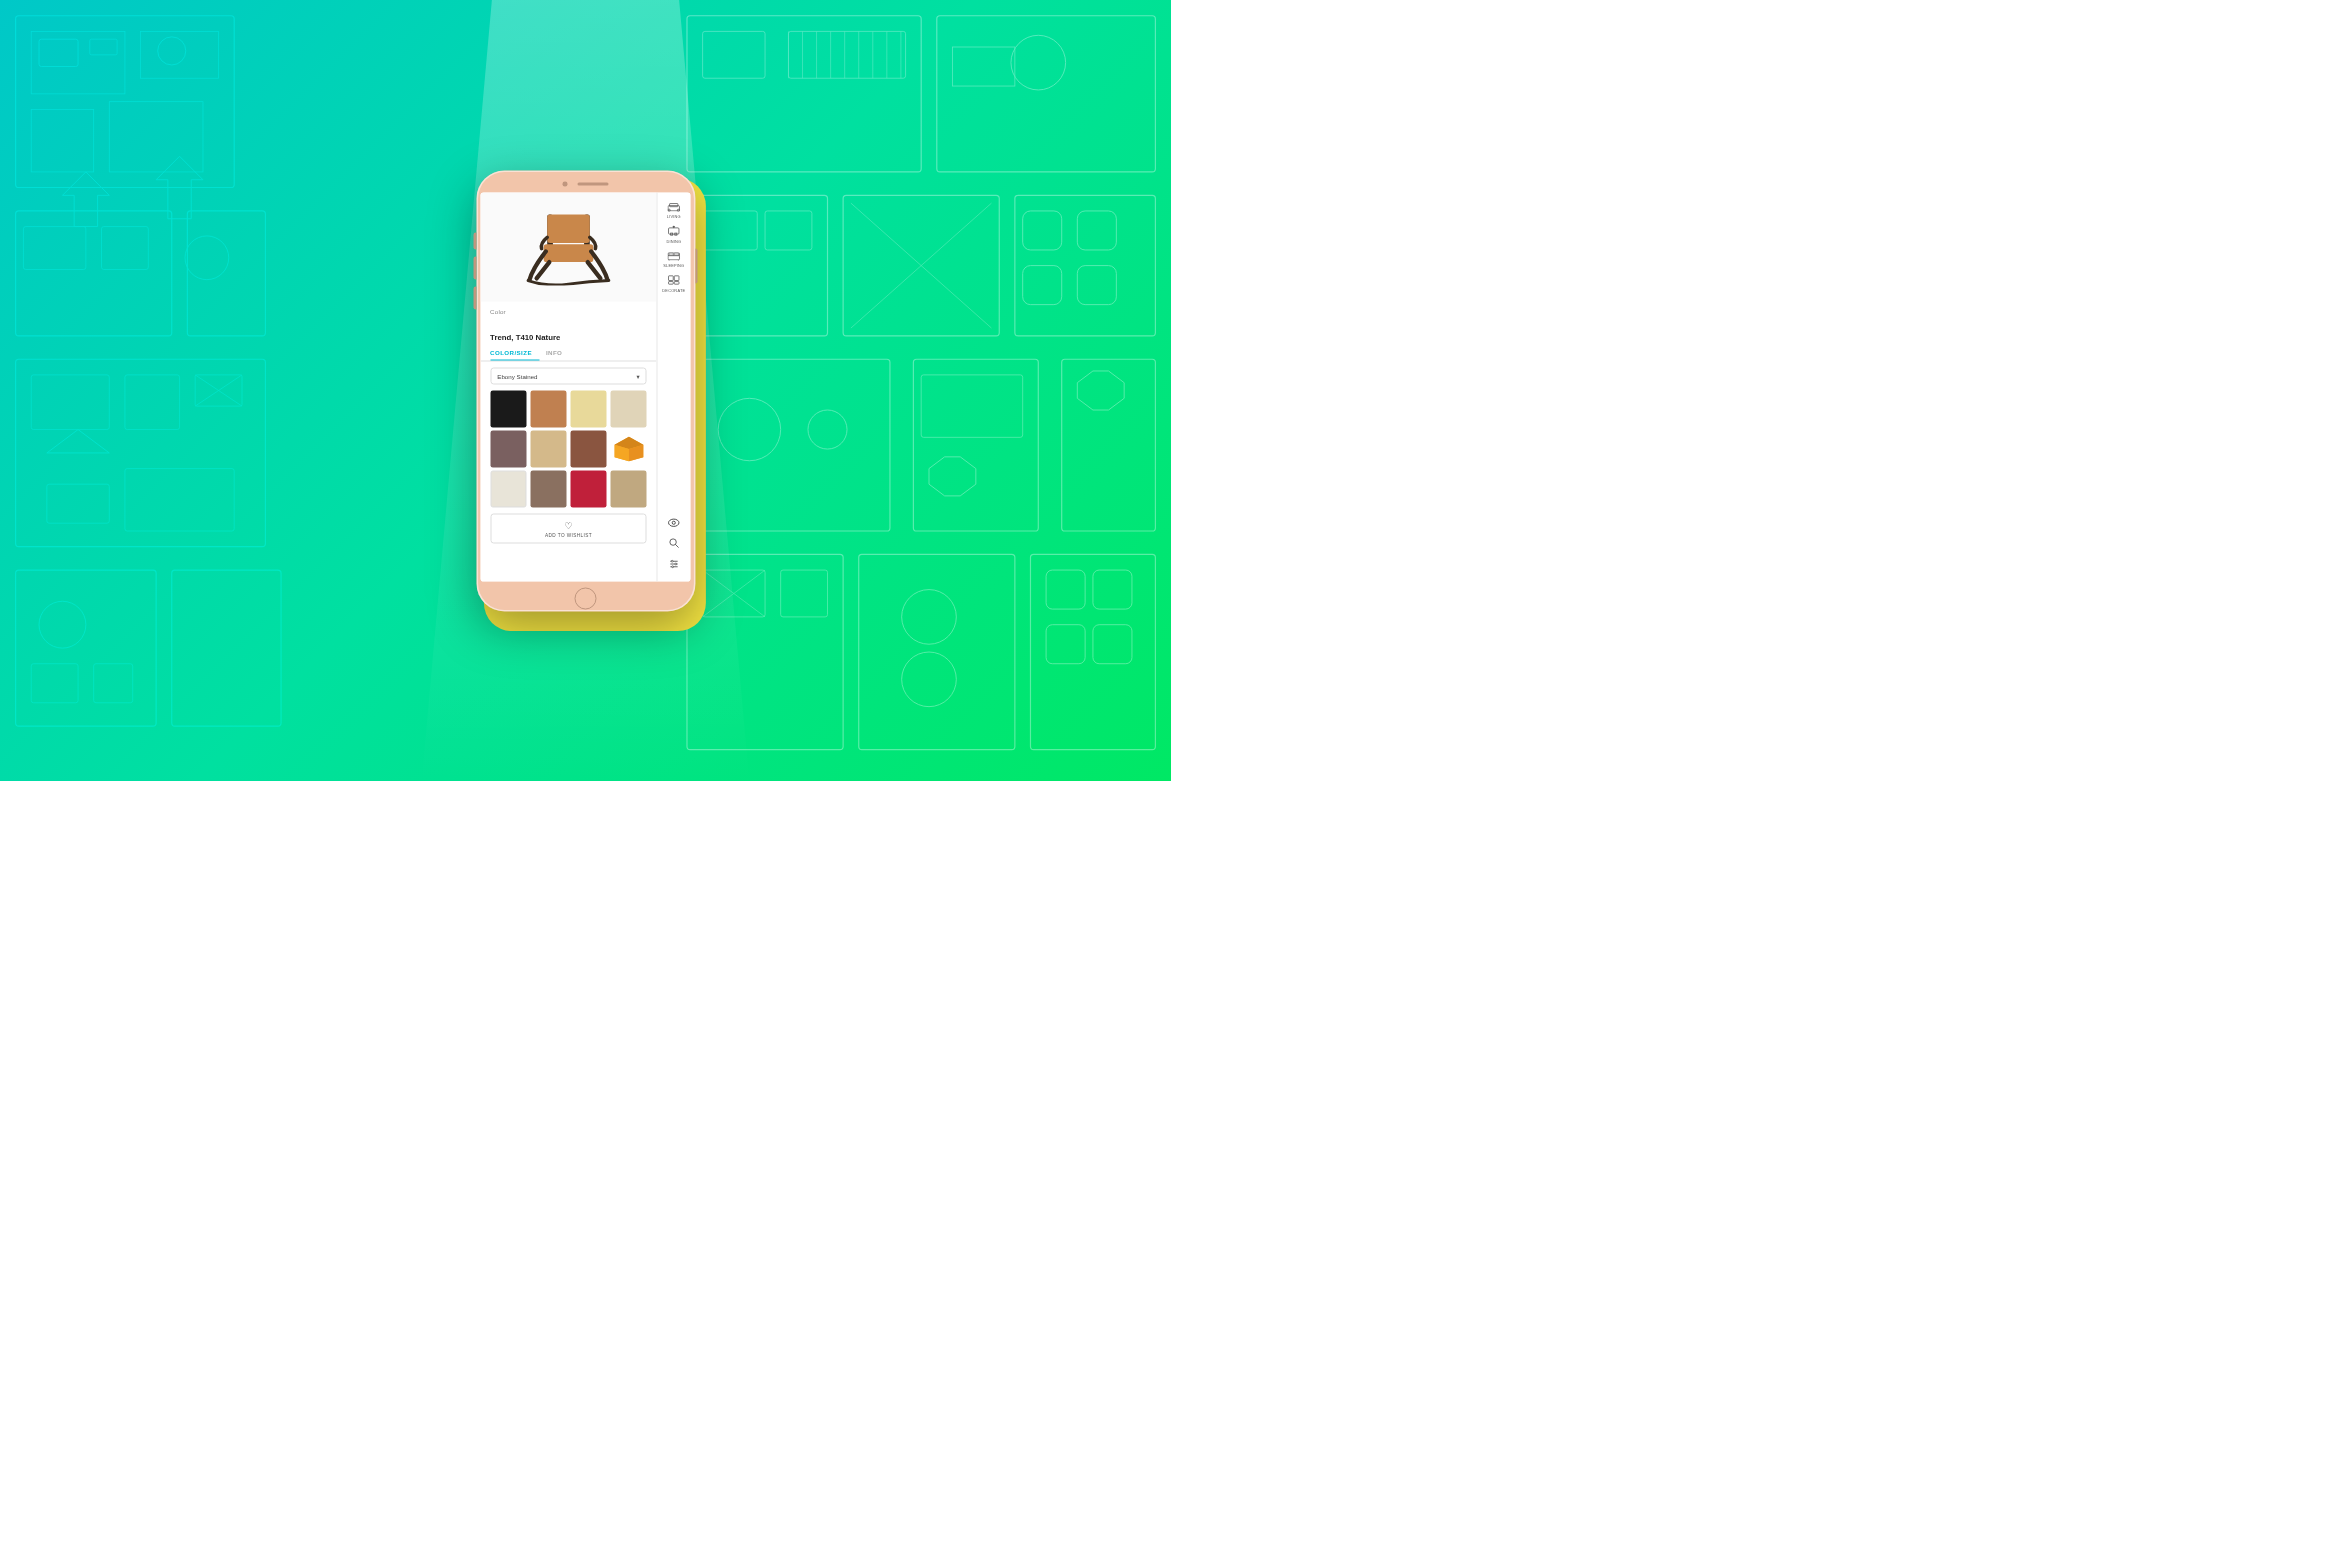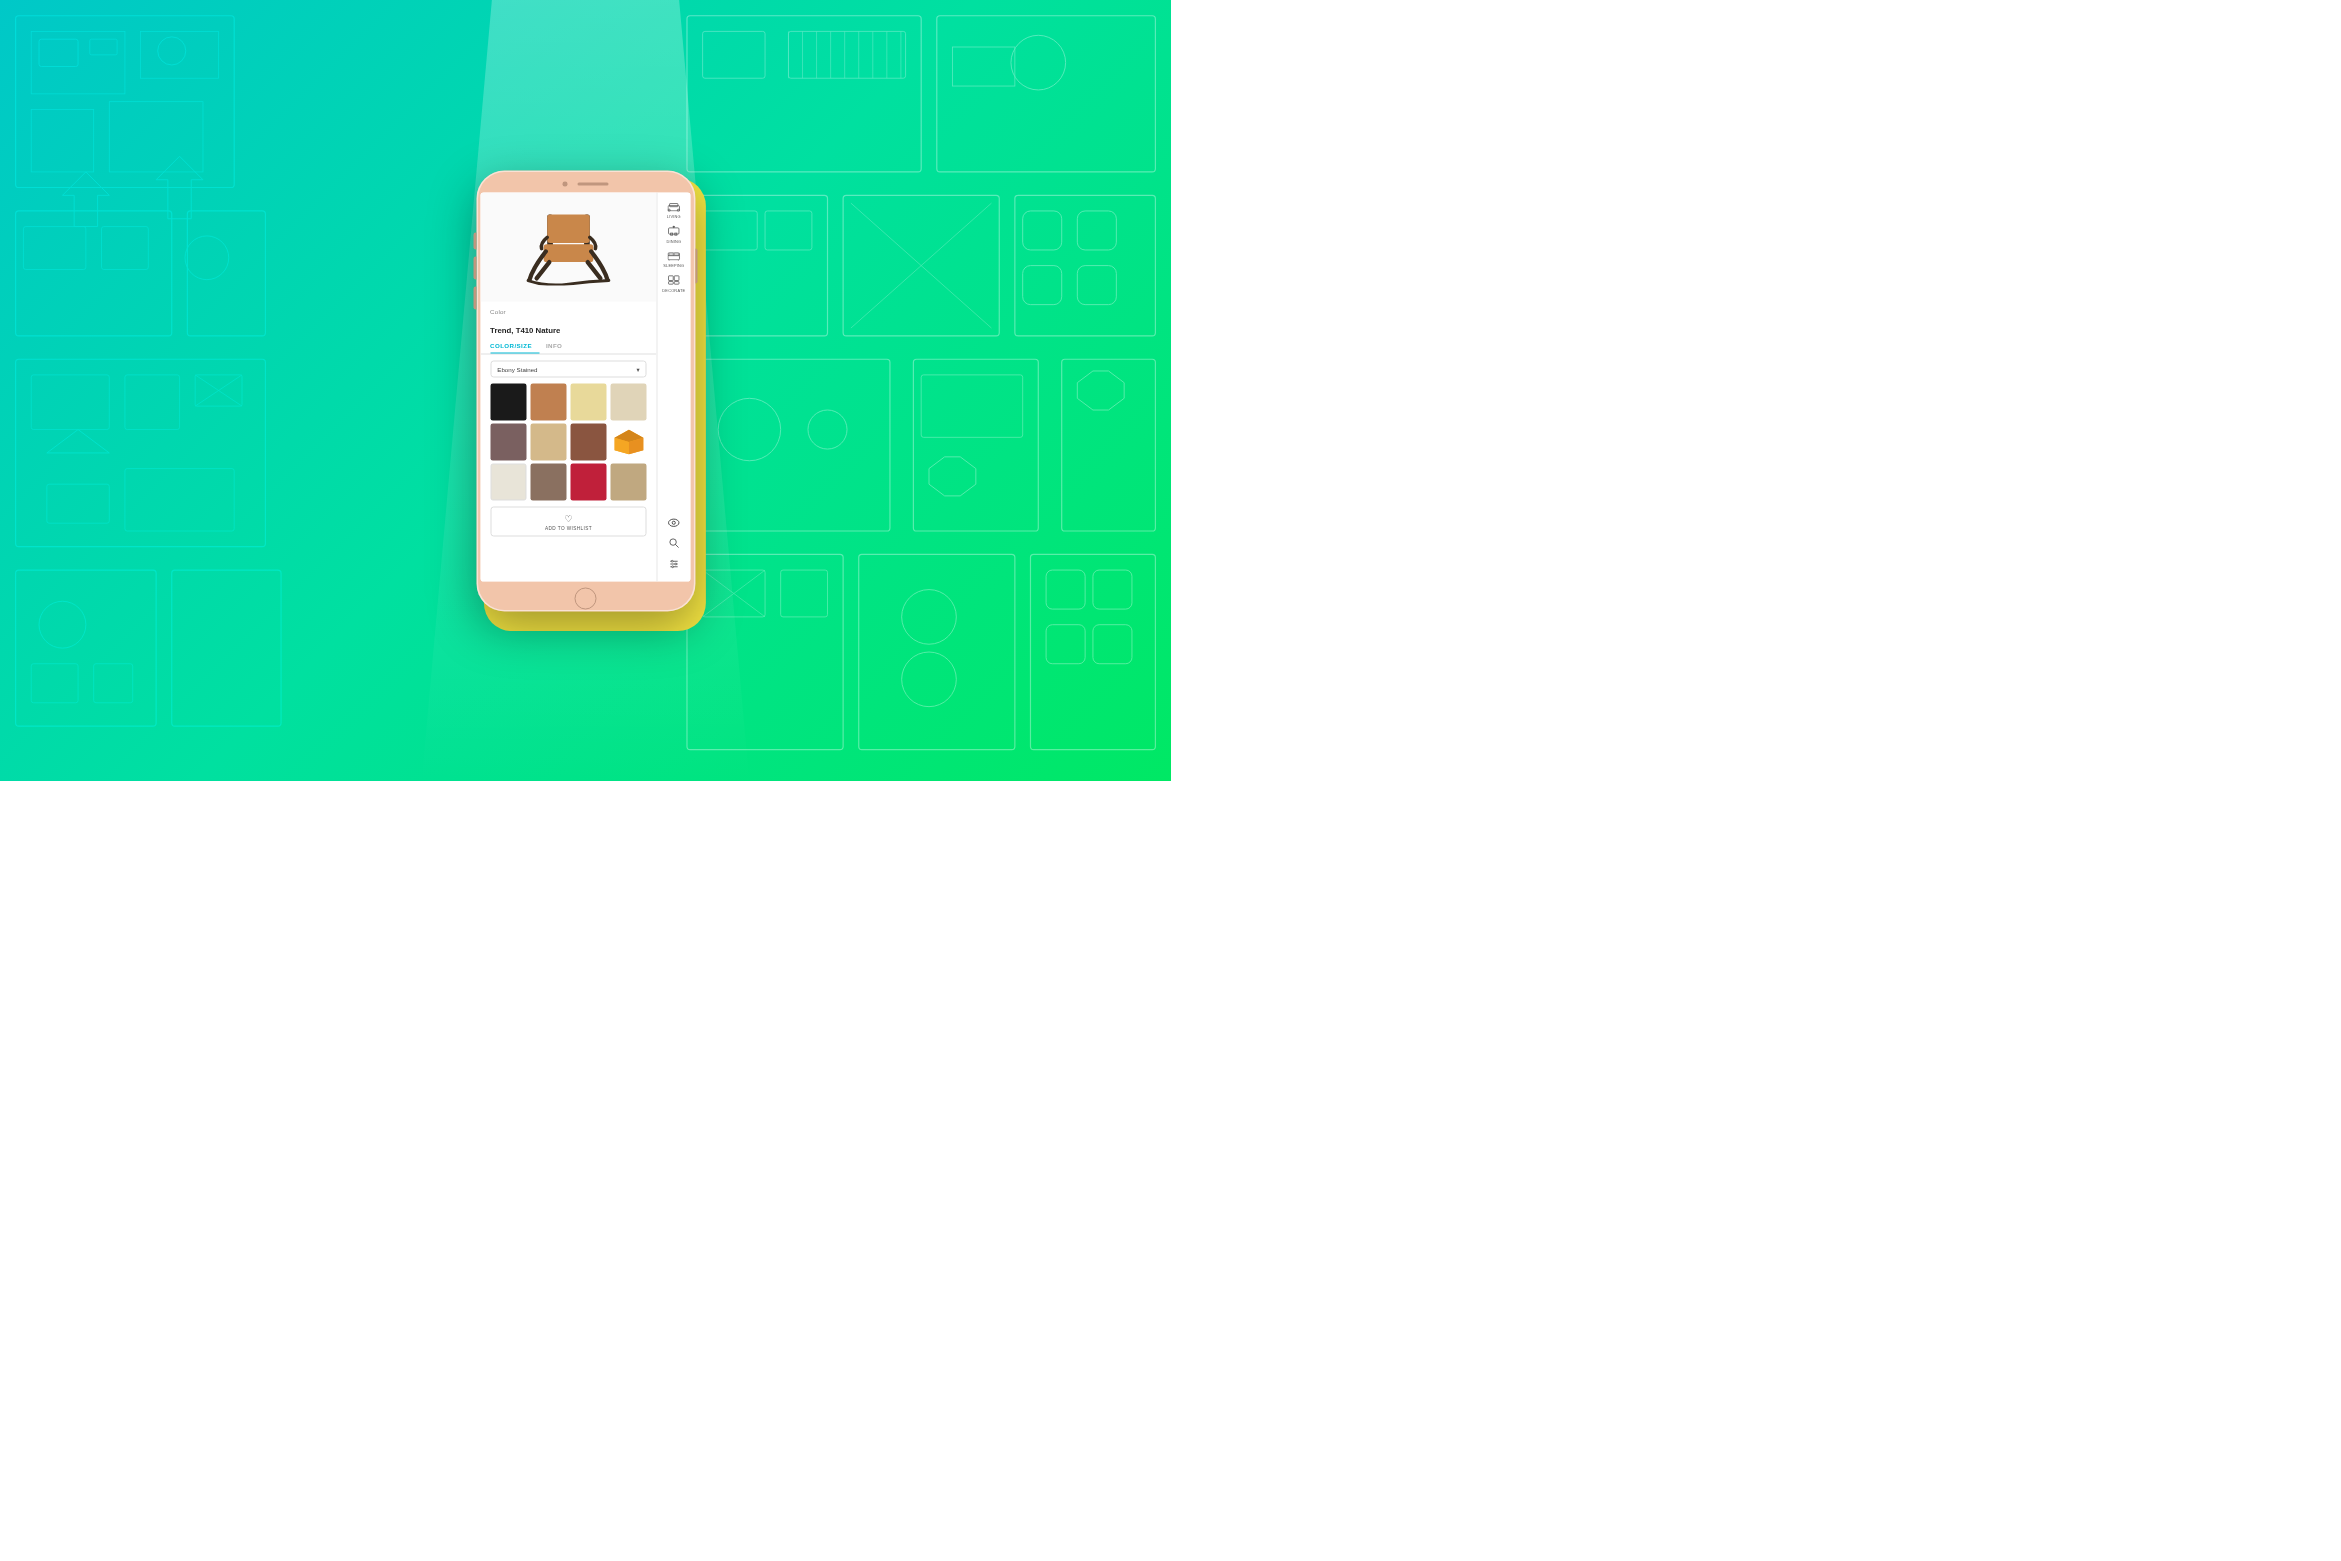--- a/index.html
+++ b/index.html
@@ -147,21 +147,21 @@
     .color-label {
       font-size: 6.2px;
       color: #888;
       letter-spacing: 0.2px;
     }
 
     .color-name {
       font-size: 7.8px;
       font-weight: 700;
       color: #222;
-      margin-top: 11px;
+      margin-top: 18px;
     }
 
     
     .tabs {
       display: flex;
       border-bottom: 0.8px solid #e0e0e0;
       padding: 0 9.4px;
       flex-shrink: 0;
     }
 

